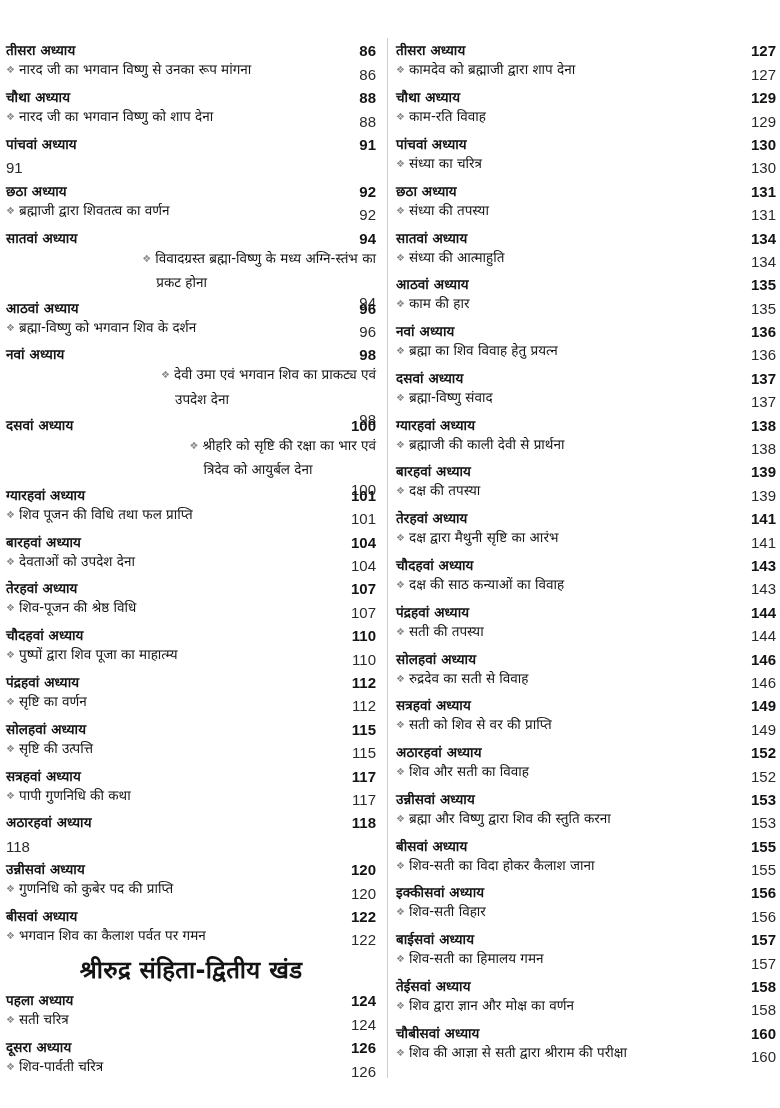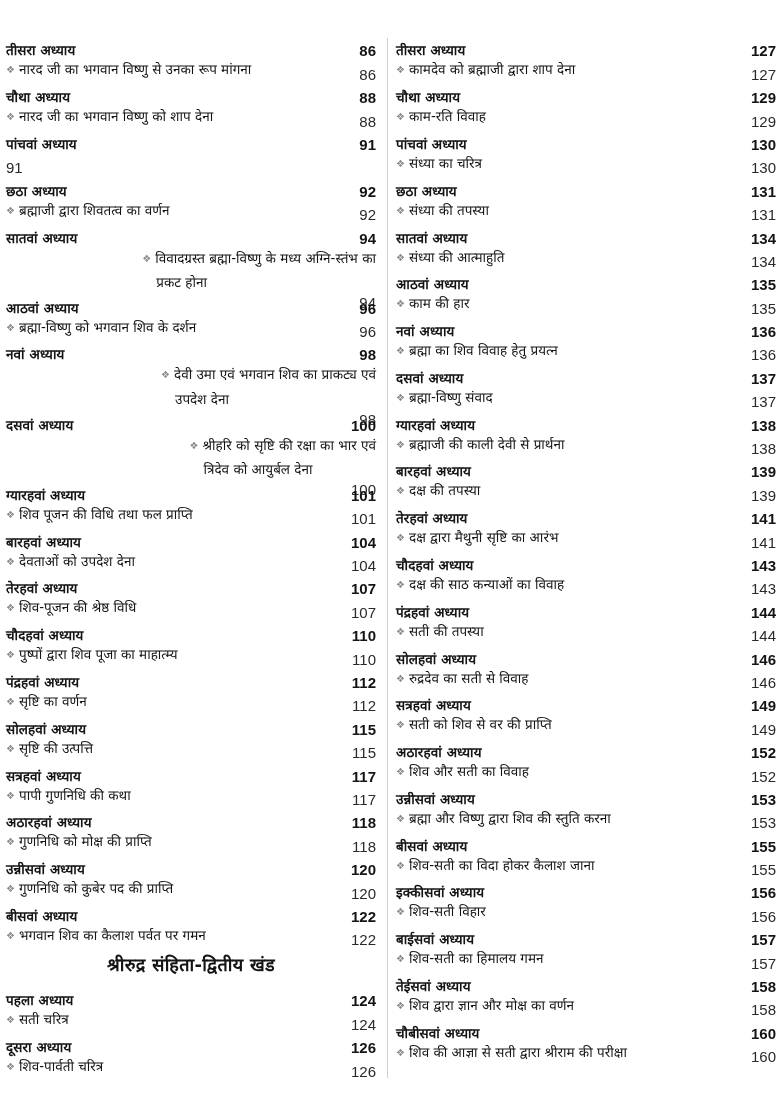--- a/index.html
+++ b/index.html
@@ -15,21 +15,21 @@
   .chapter .title { font-weight:bold; font-size:13.5px; letter-spacing:0.1px; }
   .chapter .pg { font-family:"Liberation Sans", sans-serif; font-weight:bold; font-size:15px; }
   .topic { height:23.4px; }
   .topic.two-line { height:46.8px; align-items:flex-end;flex-direction:column; }
   .topic .title { font-size:13.5px; padding-left:0; line-height:23.4px; }
   .topic .title .line2 { display:block; padding-left:14px; }
   .topic .pg { font-family:"Liberation Sans", sans-serif; font-size:15px; color:#2a2a2a; }
   .bullet { color:#8a8a8a; font-size:10px; margin-right:4px; position:relative; top:-1px; }
   .title, .pg { white-space:nowrap; }
   .section-heading { position:absolute; left:6px; width:370px; top:952px; text-align:center;
-                     font-weight:bold; font-size:18px; letter-spacing:0.3px; }
+                     font-weight:bold; font-size:24px; letter-spacing:0.3px; }
   .col-left-2 { position:absolute; left:6px; width:370px; top:986px;text-align:center; }
 </style>
 </head>
 <body>
 
 <div class="page">
   <div class="col col-left" id="left-col">
       <div class="row chapter">
         <span class="title">तीसरा अध्याय</span>
         <span class="pg">86</span>
@@ -147,21 +147,20 @@
       </div>
       <div class="row topic">
         <span class="title"><span class="bullet">❖</span><span>पापी गुणनिधि की कथा</span></span>
         <span class="pg">117</span>
       </div>
       <div class="row chapter">
         <span class="title">अठारहवां अध्याय</span>
         <span class="pg">118</span>
       </div>
       <div class="row topic">
-        <span class="title"><span class="bullet">❖</span><span>गुणनिधि को मोक्ष की प्राप्ति</span></span>
         <span class="pg">118</span>
       </div>
       <div class="row chapter">
         <span class="title">उन्नीसवां अध्याय</span>
         <span class="pg">120</span>
       </div>
       <div class="row topic">
         <span class="title"><span class="bullet">❖</span><span>गुणनिधि को कुबेर पद की प्राप्ति</span></span>
         <span class="pg">120</span>
       </div>

